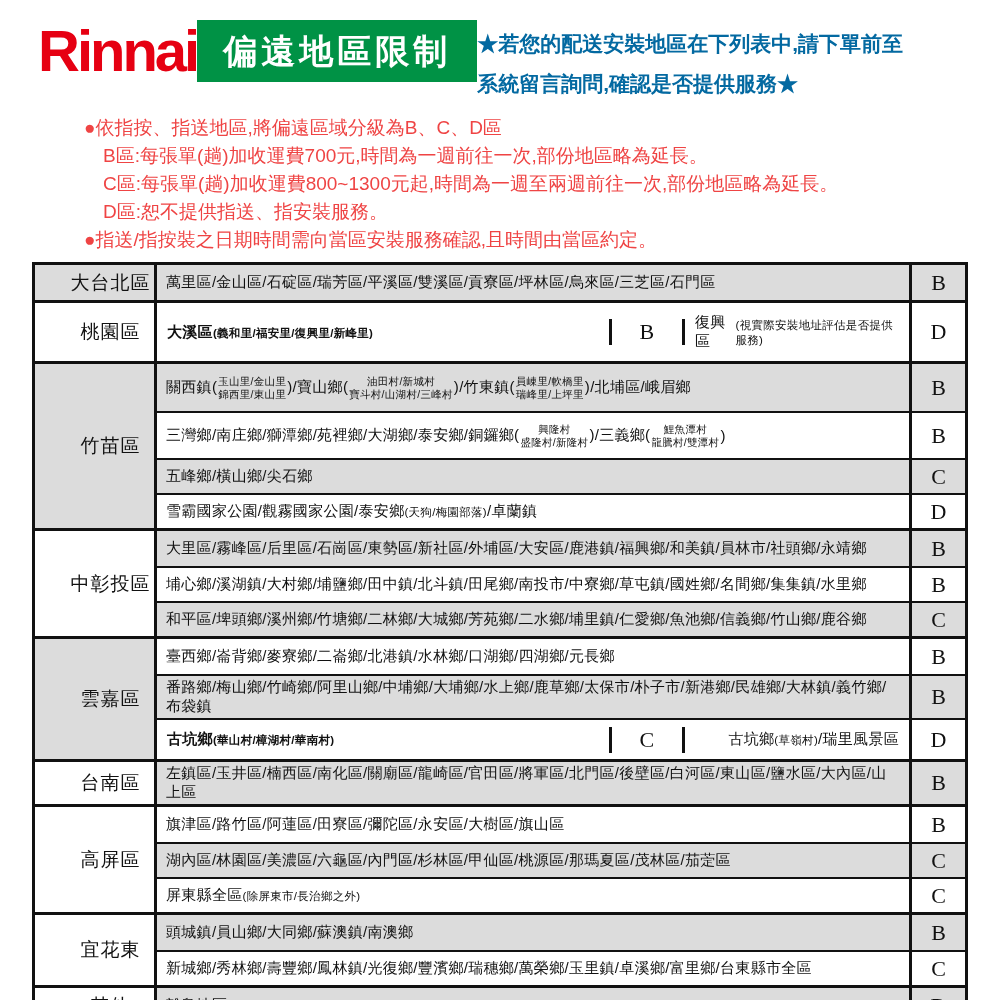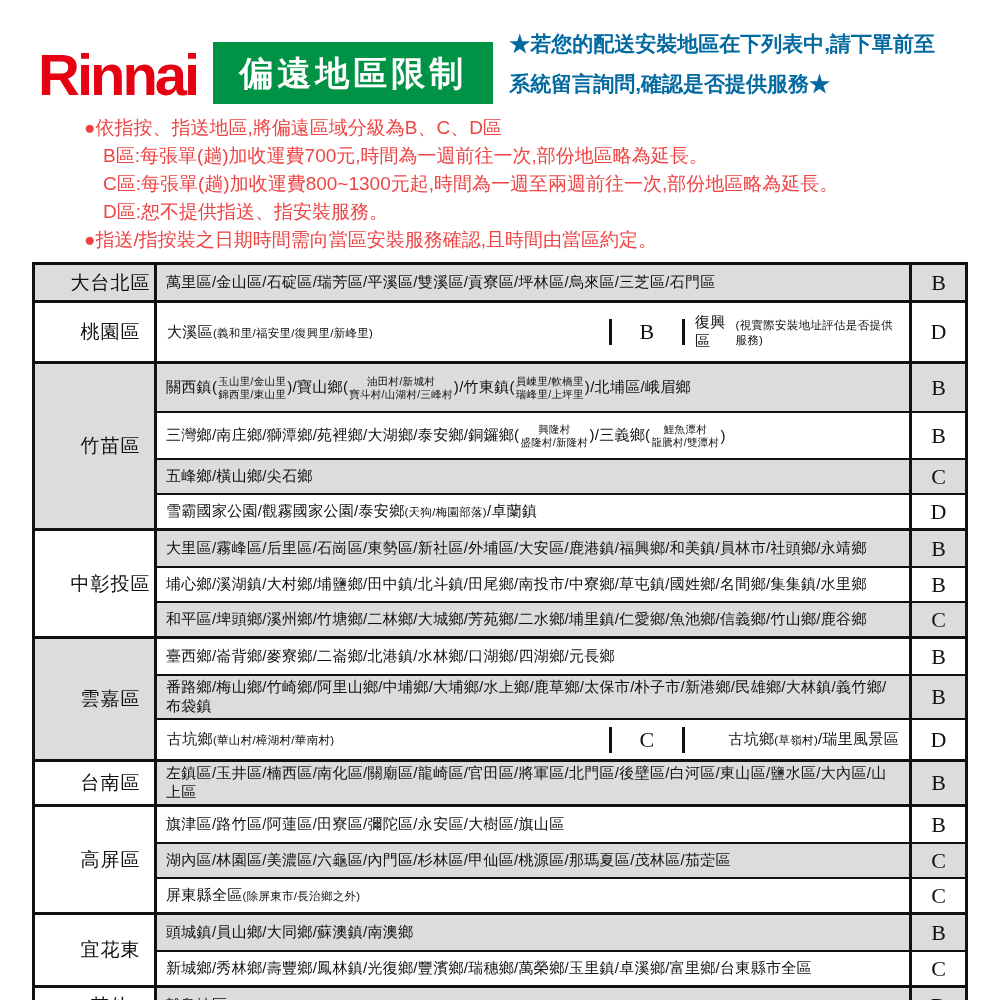--- a/index.html
+++ b/index.html
@@ -1,21 +1,21 @@
 <!DOCTYPE html>
 <html><head>
 <meta charset="utf-8">
 <style>
   * { margin:0; padding:0; box-sizing:border-box; }
   html,body { width:1000px; height:1000px; background:#ffffff;
     font-family:"Liberation Sans", sans-serif; color:#111; }
   .page { width:1000px; height:1000px; padding:14px 0 0 0; position:relative; }
 
   
-  .header { display:flex; align-items:flex-end; padding:6px 20px 0 38px; gap:16px; }
+  .header { display:flex; align-items:flex-start; padding:6px 20px 0 38px; }
   .logo { color:#e60012; font-size:58px; font-weight:800; letter-spacing:-3px;
           line-height:1; padding-top:2px; }
   .badge { background:#009245; color:#fff; font-size:34px; font-weight:700;
            letter-spacing:4px; padding:14px 26px; line-height:1; }
   .notice { color:#0369a1; font-size:21px; font-weight:600; line-height:1.9;
             padding-top:4px; }
 
   
   .notes { margin:10px 0 8px 84px; font-size:19px; color:#ef4444; line-height:1.48; }
   .note-line.indent { margin-left:19px; }
@@ -35,21 +35,21 @@
   .trow.tall { min-height:47px; }
   .rcontent { flex:1; display:flex; align-items:center; padding:2px 9px;
               font-size:15px; letter-spacing:0.3px; }
   .rcontent.split { padding:0; }
   .grade, .split-grade { font-family:"Liberation Serif", serif; font-size:22px; }
   .grade { flex:0 0 56px; border-left:3px solid #111; display:flex;
            align-items:center; justify-content:center; }
   .small { font-size:11.5px; padding-top:2px; }
   .stack { display:inline-flex; flex-direction:column; font-size:10.5px;
            line-height:1.18; text-align:center; margin:0 1px; vertical-align:middle; }
-  .split-left { flex:0 0 452px; display:flex; align-items:center; padding:2px 10px; }
+  .split-left { flex:0 0 452px; display:flex; align-items:center; padding:2px 10px;font-weight:bold; }
   .split-grade { flex:0 0 76px; border-left:3px solid #111; border-right:3px solid #111;
                  display:flex; align-items:center; justify-content:center; }
   .split-right { flex:1; display:flex; align-items:center; justify-content:flex-end;
                  padding:10px 10px; }
 </style>
 </head>
 <body>
 
 <div class="page">
 

